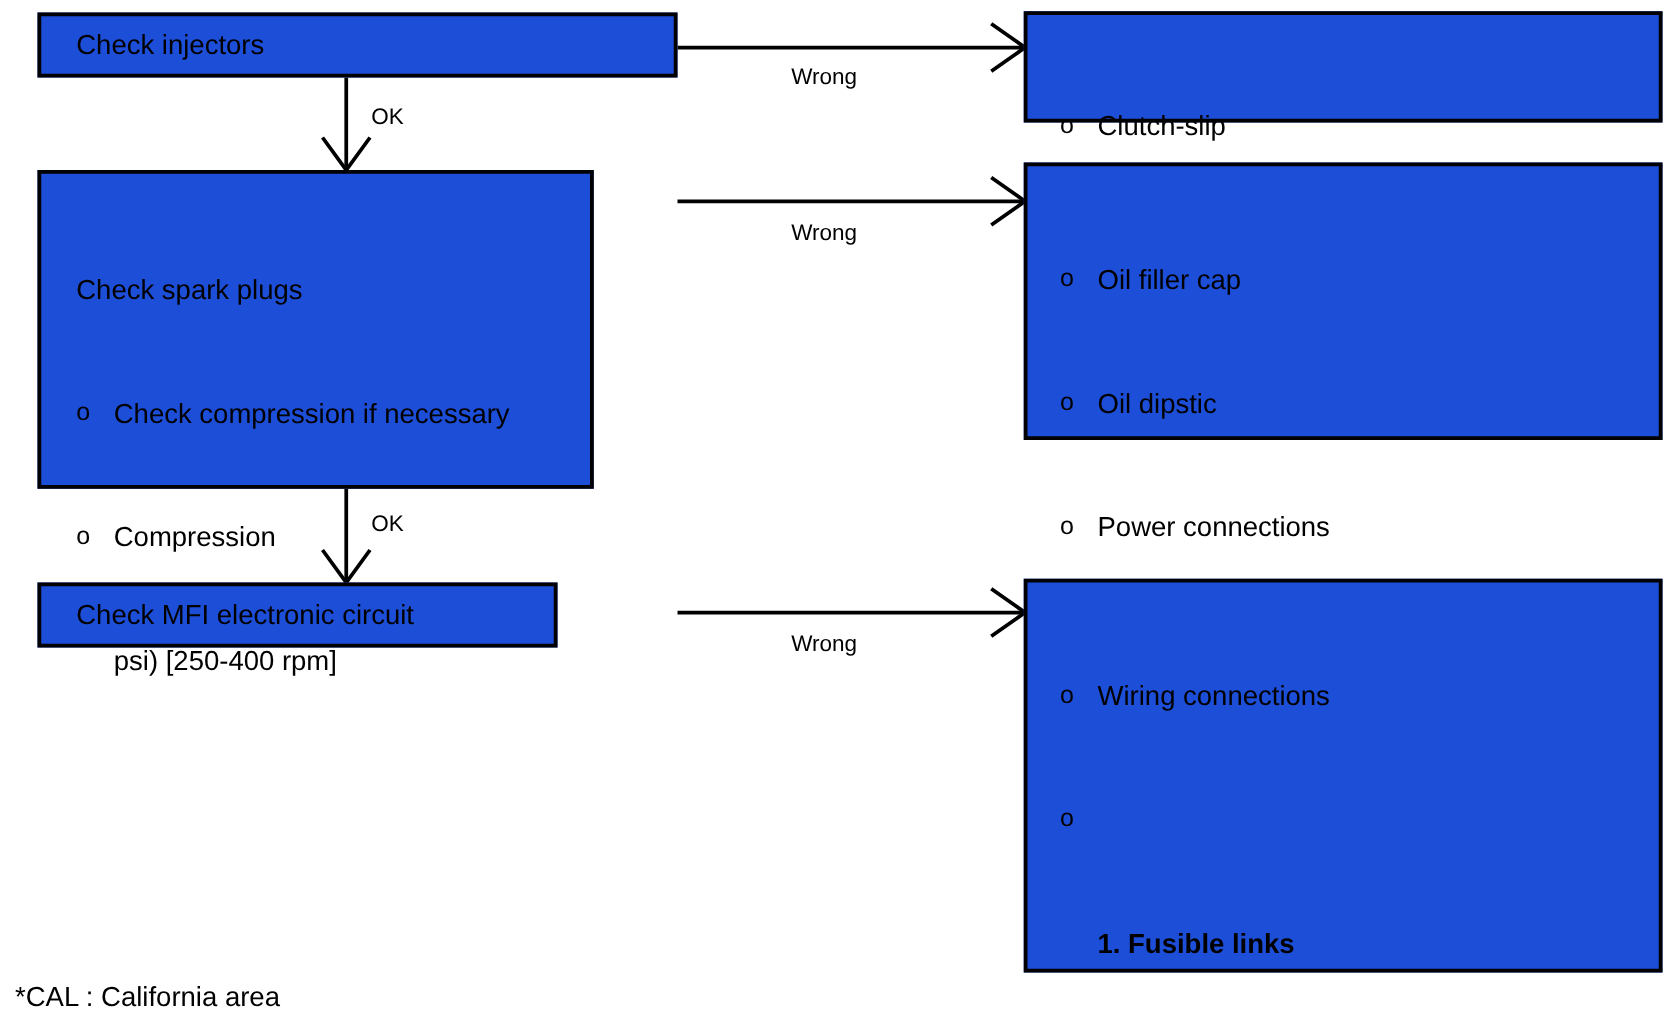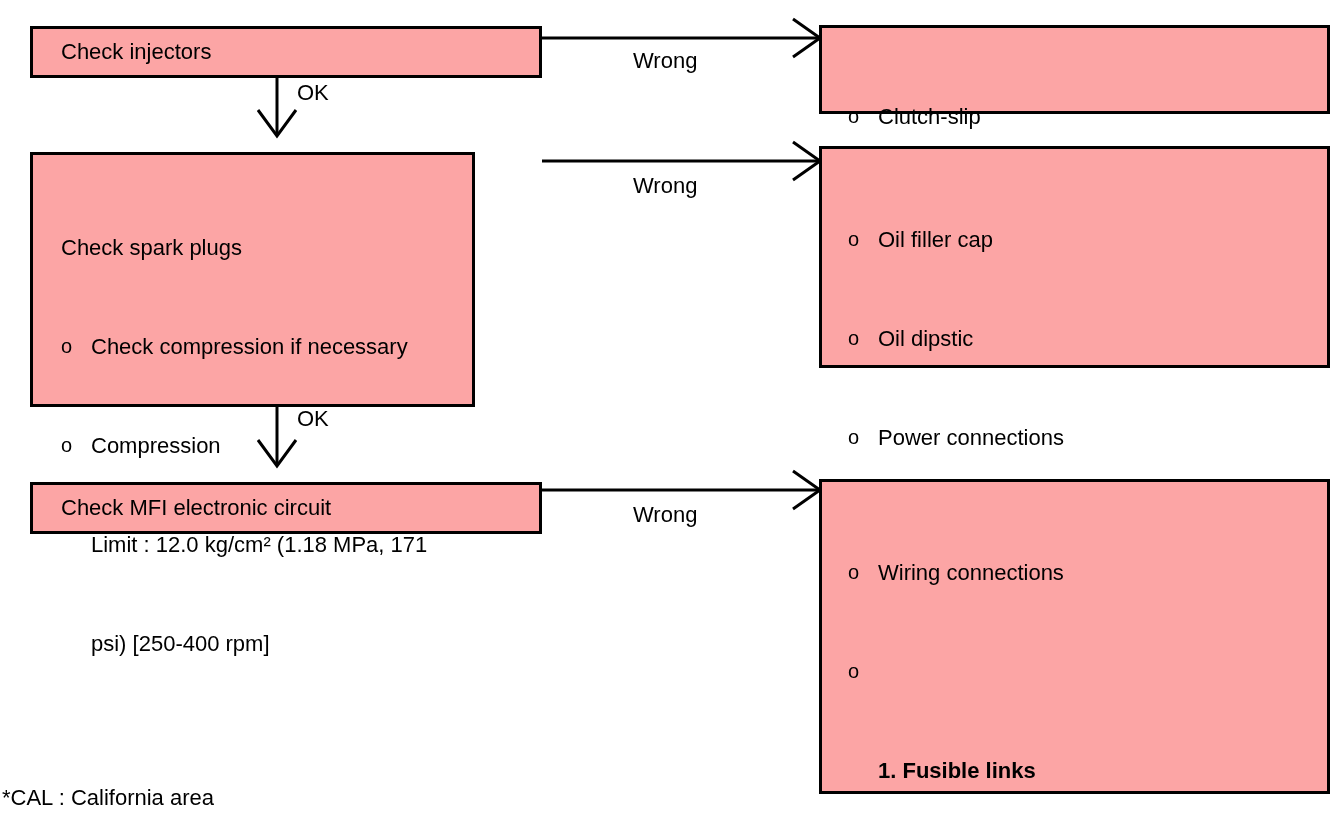--- a/index.html
+++ b/index.html
@@ -13,22 +13,21 @@
     height: 818px;
     background: #ffffff;
     font-family: "Liberation Sans", sans-serif;
     color: #000000;
     overflow: hidden;
   }
   .box {
     position: absolute;
     box-sizing: border-box;
     border: 3px solid #000000;
-    background: #fca5a5;
-    margin-top: 16px;
+    background: #1d4ed8;
   }
   .box-text {
     position: absolute;
     font-size: 22px;
     line-height: 33px;
     white-space: pre;
   }
   .listrow {
     display: flex;
     align-items: flex-start;
@@ -50,21 +49,21 @@
   }
   .bold {
     font-weight: bold;
   }
   .plainline {
     font-size: 22px;
     line-height: 33px;
   }
   .edge-label {
     position: absolute;
-    font-size: 22px;
+    font-size: 18px;
     line-height: 26px;
     white-space: pre;
   }
   .footnote {
     position: absolute;
     font-size: 22px;
     line-height: 26px;
     white-space: pre;
   }
   svg.wires {
@@ -130,21 +129,20 @@
     <div class="box-text" style="left:28px; top:10px;">
       <div class="plainline">Check spark plugs</div>
       <div class="listrow">
         <span class="bullet">o</span>
         <span class="itemtext">Check compression if necessary</span>
       </div>
       <div class="listrow">
         <span class="bullet">o</span>
         <span class="itemtext">Compression</span>
       </div>
-      <div class="indent">Limit : 12.0 kg/cm² (1.18 MPa, 171</div>
       <div class="indent">psi) [250-400 rpm]</div>
     </div>
   </div>
 
   <div class="box" style="left:819px; top:130px; width:511px; height:222px;">
     <div class="box-text" style="left:26px; top:8px;">
       <div class="listrow">
         <span class="bullet">o</span>
         <span class="itemtext">Oil filler cap</span>
       </div>
@@ -161,21 +159,21 @@
         <span class="itemtext">PCV hose</span>
       </div>
       <div class="listrow">
         <span class="bullet">o</span>
         <span class="itemtext">EGR system (Except 2.0L engine</span>
       </div>
       <div class="indent">in *CAL)</div>
     </div>
   </div>
 
-  <div class="box" style="left:30px; top:466px; width:512px; height:52px;">
+  <div class="box" style="left:30px; top:466px; width:416px; height:52px;">
     <div class="box-text" style="left:28px; top:6px;">Check MFI electronic circuit</div>
   </div>
 
   <div class="box" style="left:819px; top:463px; width:511px; height:315px;">
     <div class="box-text" style="left:26px; top:8px;">
       <div class="listrow">
         <span class="bullet">o</span>
         <span class="itemtext">Wiring connections</span>
       </div>
       <div class="listrow">
@@ -190,15 +188,15 @@
       
     </div>
   </div>
 
   <div class="edge-label" style="left:297px; top:80px;">OK</div>
   <div class="edge-label" style="left:297px; top:406px;">OK</div>
   <div class="edge-label" style="left:633px; top:48px;">Wrong</div>
   <div class="edge-label" style="left:633px; top:173px;">Wrong</div>
   <div class="edge-label" style="left:633px; top:502px;">Wrong</div>
 
-  <div class="footnote" style="left:2px; top:785px;">*CAL : California area</div>
+  <div class="footnote" style="left:12px; top:785px;">*CAL : California area</div>
 
 </div>
 
 </body></html>

